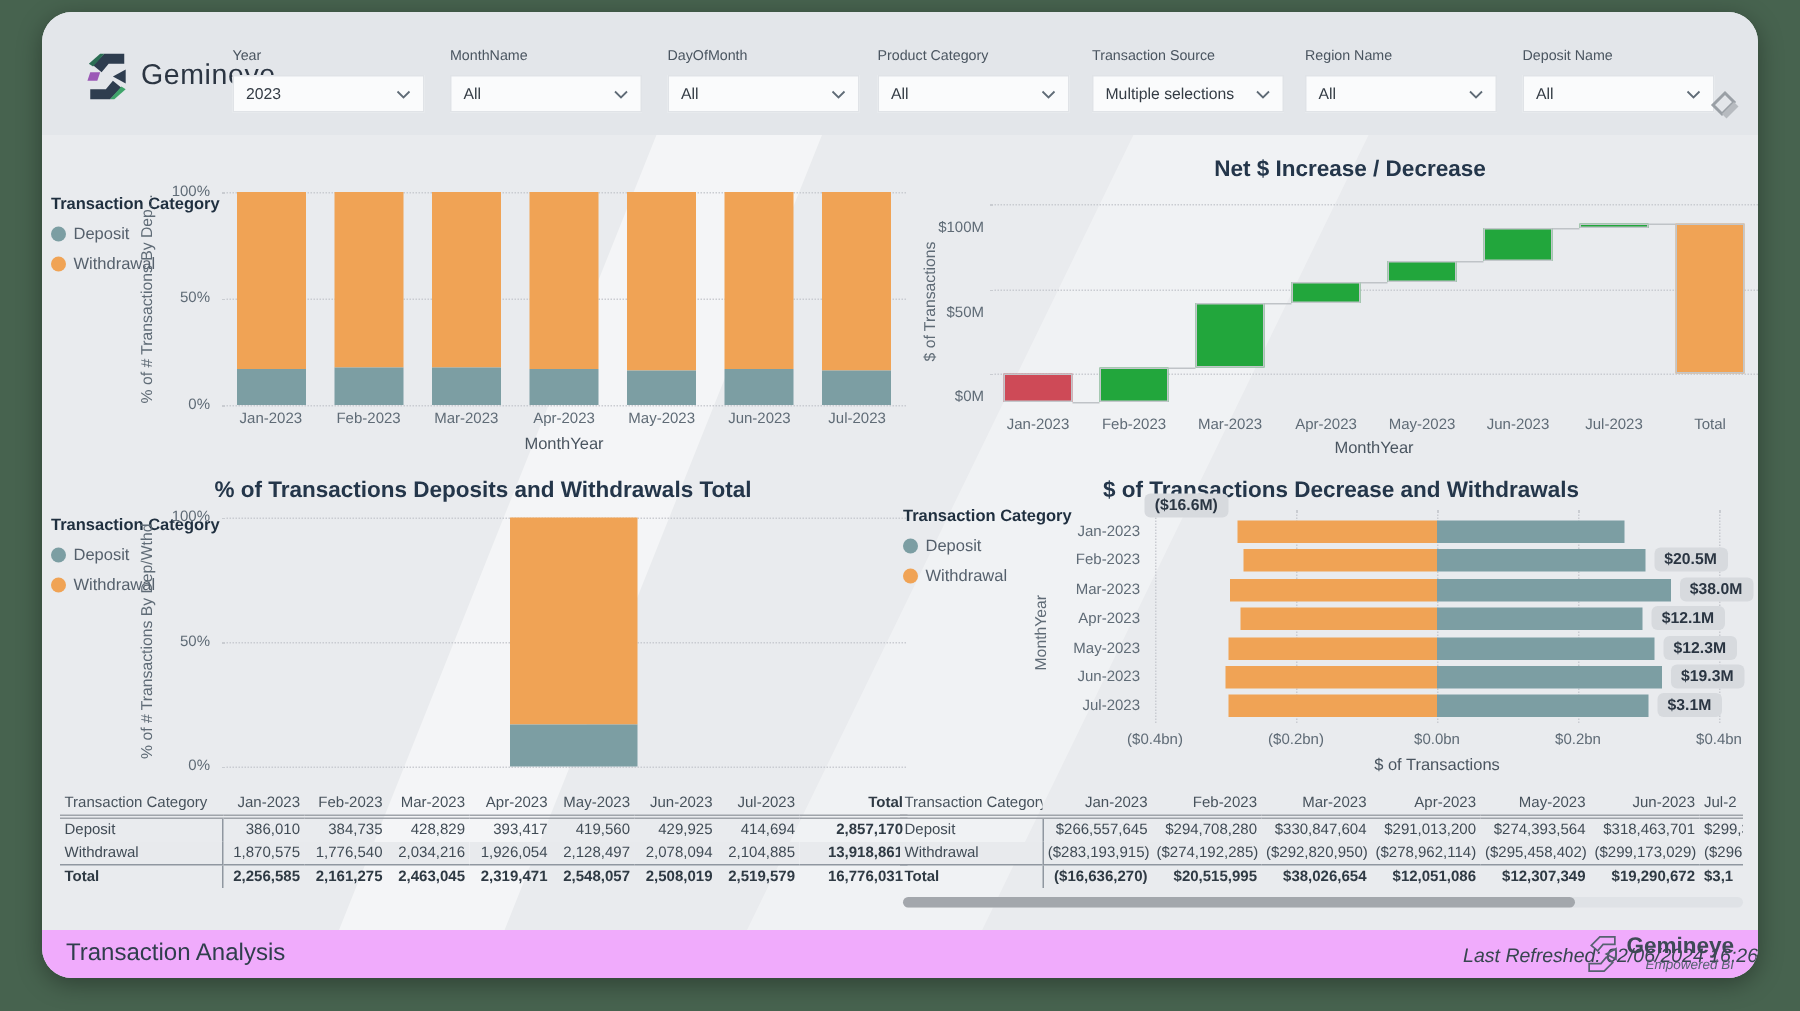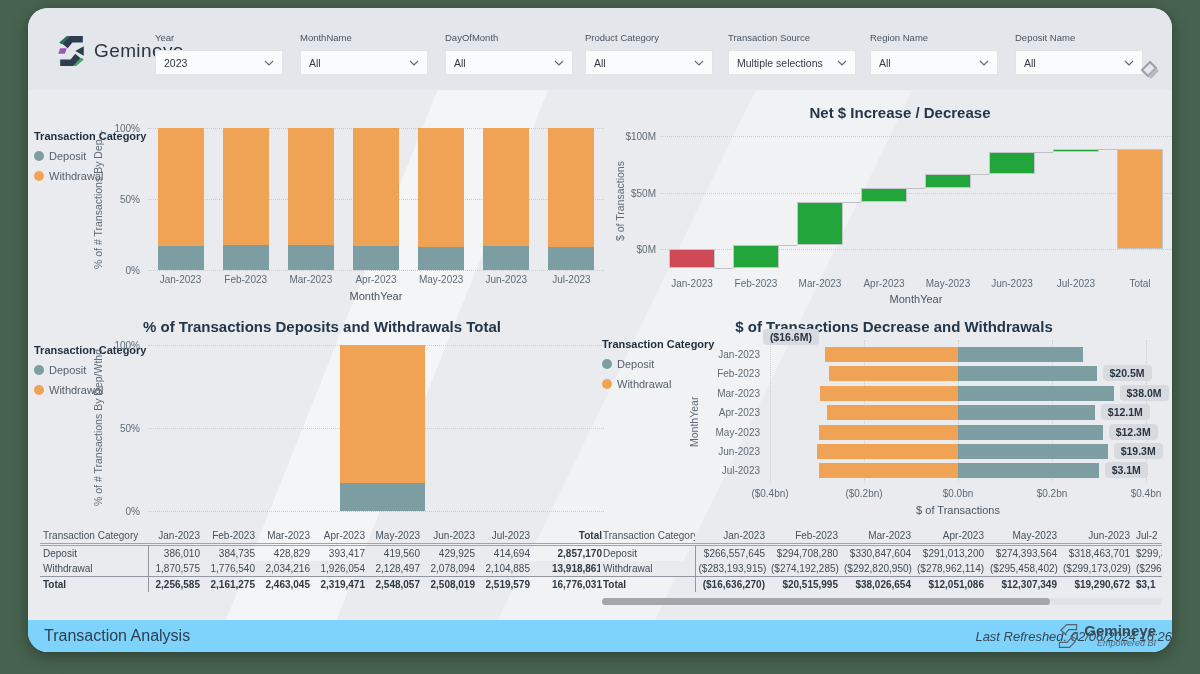--- a/index.html
+++ b/index.html
@@ -67,21 +67,21 @@
   .tbl th:first-child,.tbl td:first-child{text-align:left}
   .tbl td:first-child,.tbl th:first-child{border-right:0}
   .tbl tbody td:first-child{border-right:1px solid #9097A0}
   .tbl tr.alt td{background:#E8EAED}
   .tbl tr.tot td{font-weight:700;color:#2F3A44;border-top:1px solid #9097A0}
   .tbl .blast{font-weight:700;color:#2F3A44}
   .hscroll{position:absolute;height:7px;background:#DFE2E6;border-radius:4px}
   .hthumb{position:absolute;left:0;top:0;height:7px;width:448px;background:#A3A7AC;border-radius:4px;cursor:pointer}
 
   
-  .footer{position:absolute;bottom:0;left:0;right:0;height:32px;background:#7dd3fc;display:flex;align-items:center;padding:0 16px}
+  .footer{position:absolute;bottom:0;left:0;right:0;height:32px;background:#f0abfc;display:flex;align-items:center;padding:0 16px}
   .ftitle{font-size:16px;color:#2F3E4C}
   .frefresh{position:absolute;left:0;right:0;text-align:right;font-size:13px;font-style:italic;color:#37464F}
   .flogo{margin-left:auto;display:flex;align-items:center;gap:6px;z-index:1}
   .flogo .ft1{font-size:15px;font-weight:600;color:#3E4956;line-height:14px}
   .flogo .ft2{font-size:9px;font-style:italic;color:#566170;text-align:right}
 </style>
 </head>
 <body style="background: rgb(71, 99, 79);">
 
 <div class="card">
@@ -248,21 +248,21 @@
           <span>May-2023</span>
           <span>Jun-2023</span>
           <span>Jul-2023</span>
         </div>
       <div class="xlab" style="left:120px;width:456px;top:192px">MonthYear</div>
     </section>
 
     <section class="chart" id="c2" style="left:584px;top:8px;width:576px;height:212px">
       <h3>Net $ Increase / Decrease</h3>
       <div class="ylab" style="left:2px;top:32px;height:142px">$ of Transactions</div>
-      <div class="yticks" id="yt2" style="left:6px;top:32px;width:38px;height:142px">
+      <div class="yticks" id="yt2" style="left:6px;top:48px;width:38px;height:142px">
           <span class="yt" style="top:5.7px">$100M</span>
           <span class="yt" style="top:62.5px">$50M</span>
           <span class="yt" style="top:119.3px">$0M</span>
         </div>
       <div class="plot" id="p2" style="left:48px;top:32px;width:512px;height:142px">
           <div class="grid" style="top:5.7px"></div>
           <div class="grid" style="top:62.5px"></div>
           <div class="grid" style="top:119.3px"></div>
           <div class="wfbar" style="left:9.0px;top:119.3px;width:46px;height:18.9px;background:var(--dec)"></div>
           <div class="conn" style="left:55.0px;top:138.1px;width:18.0px"></div>

